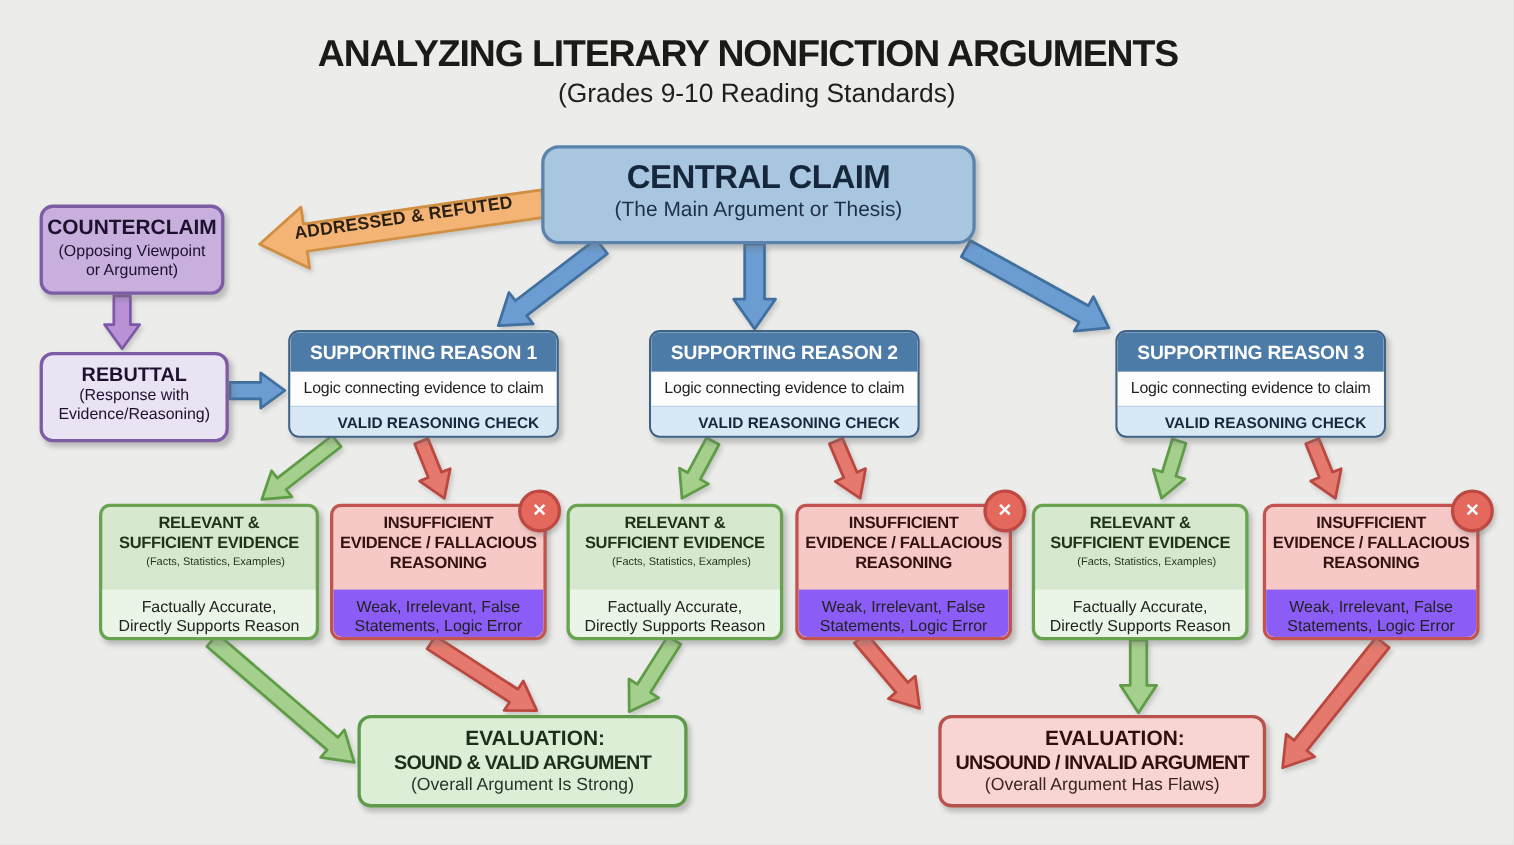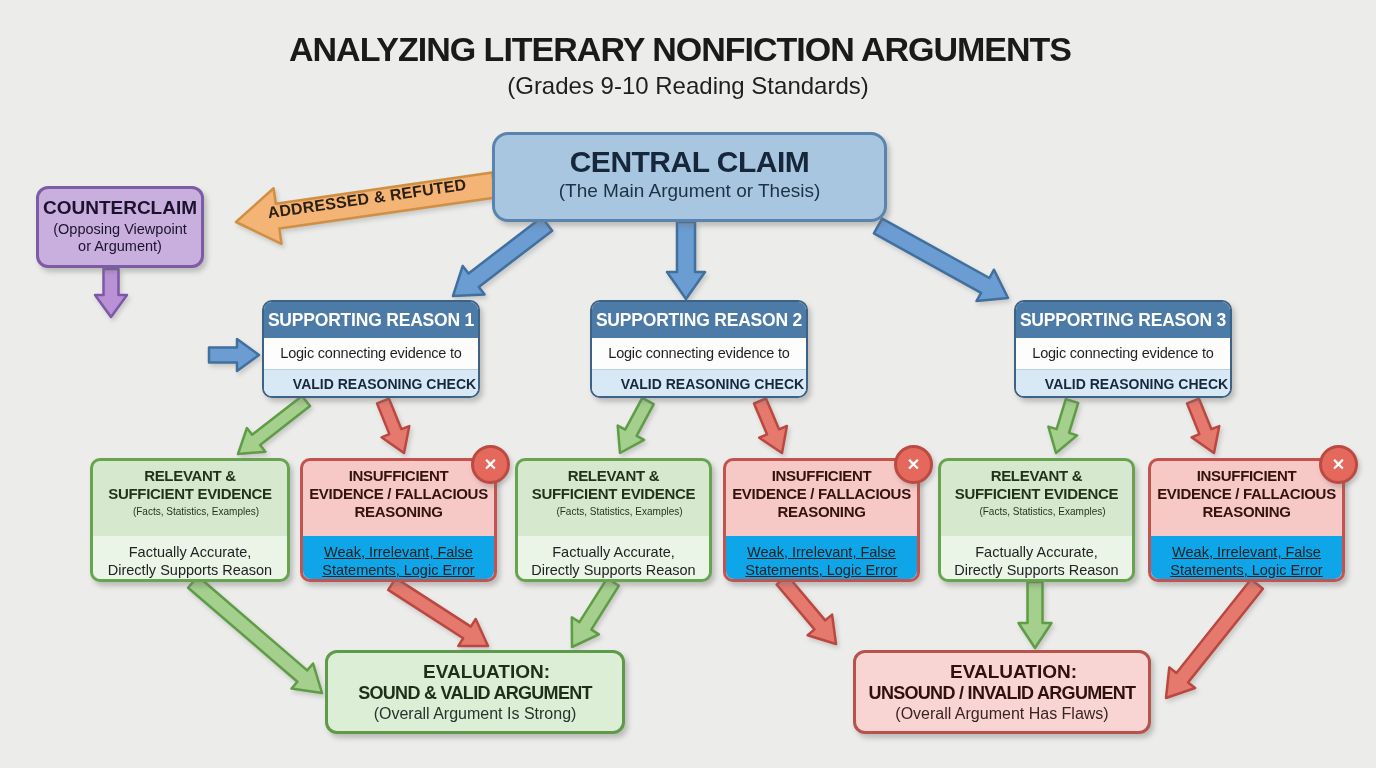--- a/index.html
+++ b/index.html
@@ -25,35 +25,35 @@
   .counter{left:36px; top:186px; width:168px; height:82px; background:#c9afde; border:3px solid #7b5ca5; border-radius:12px; color:#1c122e;}
   .counter .t1{font-size:19px; font-weight:800; margin-top:8px;}
   .counter .t2{font-size:14.5px; line-height:17px; margin-top:2px;}
 
   
   .rebuttal{left:36px; top:320px; width:172px; height:82px; background:#eae3f4; border:3px solid #7b5ca5; border-radius:12px; color:#1c122e;}
   .rebuttal .t1{font-size:18px; font-weight:800; margin-top:7px;}
   .rebuttal .t2{font-size:14.5px; line-height:17px; margin-top:1px;}
 
   
-  .reason{top:300px; width:218px; height:98px; background:#fdfdfe; border:2px solid #3e6286; border-radius:10px; overflow:hidden; display:flex; flex-direction:column;}
+  .reason{top:300px; width:246px; height:98px; background:#fdfdfe; border:2px solid #3e6286; border-radius:10px; overflow:hidden; display:flex; flex-direction:column;}
   .reason .hdr{background:#4d7ba7; color:#fff; font-size:17.5px; font-weight:700; height:36px; line-height:36px; letter-spacing:-0.2px;}
   .reason .logic{font-size:14.5px; color:#1f1f1f; height:31px; line-height:31px; background:#fdfdfe; letter-spacing:-0.2px;}
   .reason .check{font-size:14px; font-weight:700; color:#15293e; background:#d9e8f5; flex:1; line-height:28px; border-top:1px solid #b9cfe3;padding-left:27px;}
 
   
   .evid{top:458px; height:124px; border-radius:10px; overflow:visible; display:flex; flex-direction:column;}
   .evid .inner{border-radius:8px; overflow:hidden; display:flex; flex-direction:column; height:100%;}
   .evid.good{background:#d6e9cf; border:3px solid #68a34f; color:#1f3319;}
   .evid.bad{background:#f6c9c6; border:3px solid #c2534e; color:#33120f;}
   .evid .top{height:71px; padding-top:6px;}
   .evid .tb{font-size:15px; font-weight:800; line-height:18px; letter-spacing:-0.3px;}
   .evid .ts{font-size:10px; line-height:18px;padding-left:12px;}
   .evid.good .bot{background:#ebf5e7;}
-  .evid.bad .bot{background:#0ea5e9;text-decoration:underline;}
+  .evid.bad .bot{background:#8b5cf6;}
   .evid .bot{flex:1; padding-top:7px; font-size:14.5px; line-height:18px; color:#222;}
 
   .xbadge{position:absolute; top:-16px; right:-16px; width:33px; height:33px; border-radius:50%;
           background:#e4685c; border:3px solid #bc4a42; color:#fff; font-size:16px; font-weight:800;
           line-height:33px; text-align:center; box-shadow:2px 3px 4px rgba(110,110,110,.35);}
 
   
   .eval{top:650px; height:84px; border-radius:12px;}
   .eval.good{left:325px; width:300px; background:#ddeed6; border:3px solid #5d9a4a; color:#1d2f18;}
   .eval.bad{left:853px; width:298px; background:#f8d5d3; border:3px solid #b8524c; color:#2e100e;}
@@ -104,20 +104,27 @@
   </div>
 
   <div class="abs ctr box counter">
     <div class="t1">COUNTERCLAIM</div>
     <div class="t2">
       <div>(Opposing Viewpoint</div>
       <div>or Argument)</div>
     </div>
   </div>
 
+  <div class="abs ctr box rebuttal">
+    <div class="t1">REBUTTAL</div>
+    <div class="t2">
+      <div>(Response with</div>
+      <div>Evidence/Reasoning)</div>
+    </div>
+  </div>
 
   <div class="abs addr-label">ADDRESSED &amp; REFUTED</div>
 
   <div class="abs ctr box reason" style="left:262px;">
     <div class="hdr">SUPPORTING REASON 1</div>
     <div class="logic">Logic connecting evidence to claim</div>
     <div class="check">VALID REASONING CHECK</div>
   </div>
   <div class="abs ctr box reason" style="left:590px;">
     <div class="hdr">SUPPORTING REASON 2</div>

